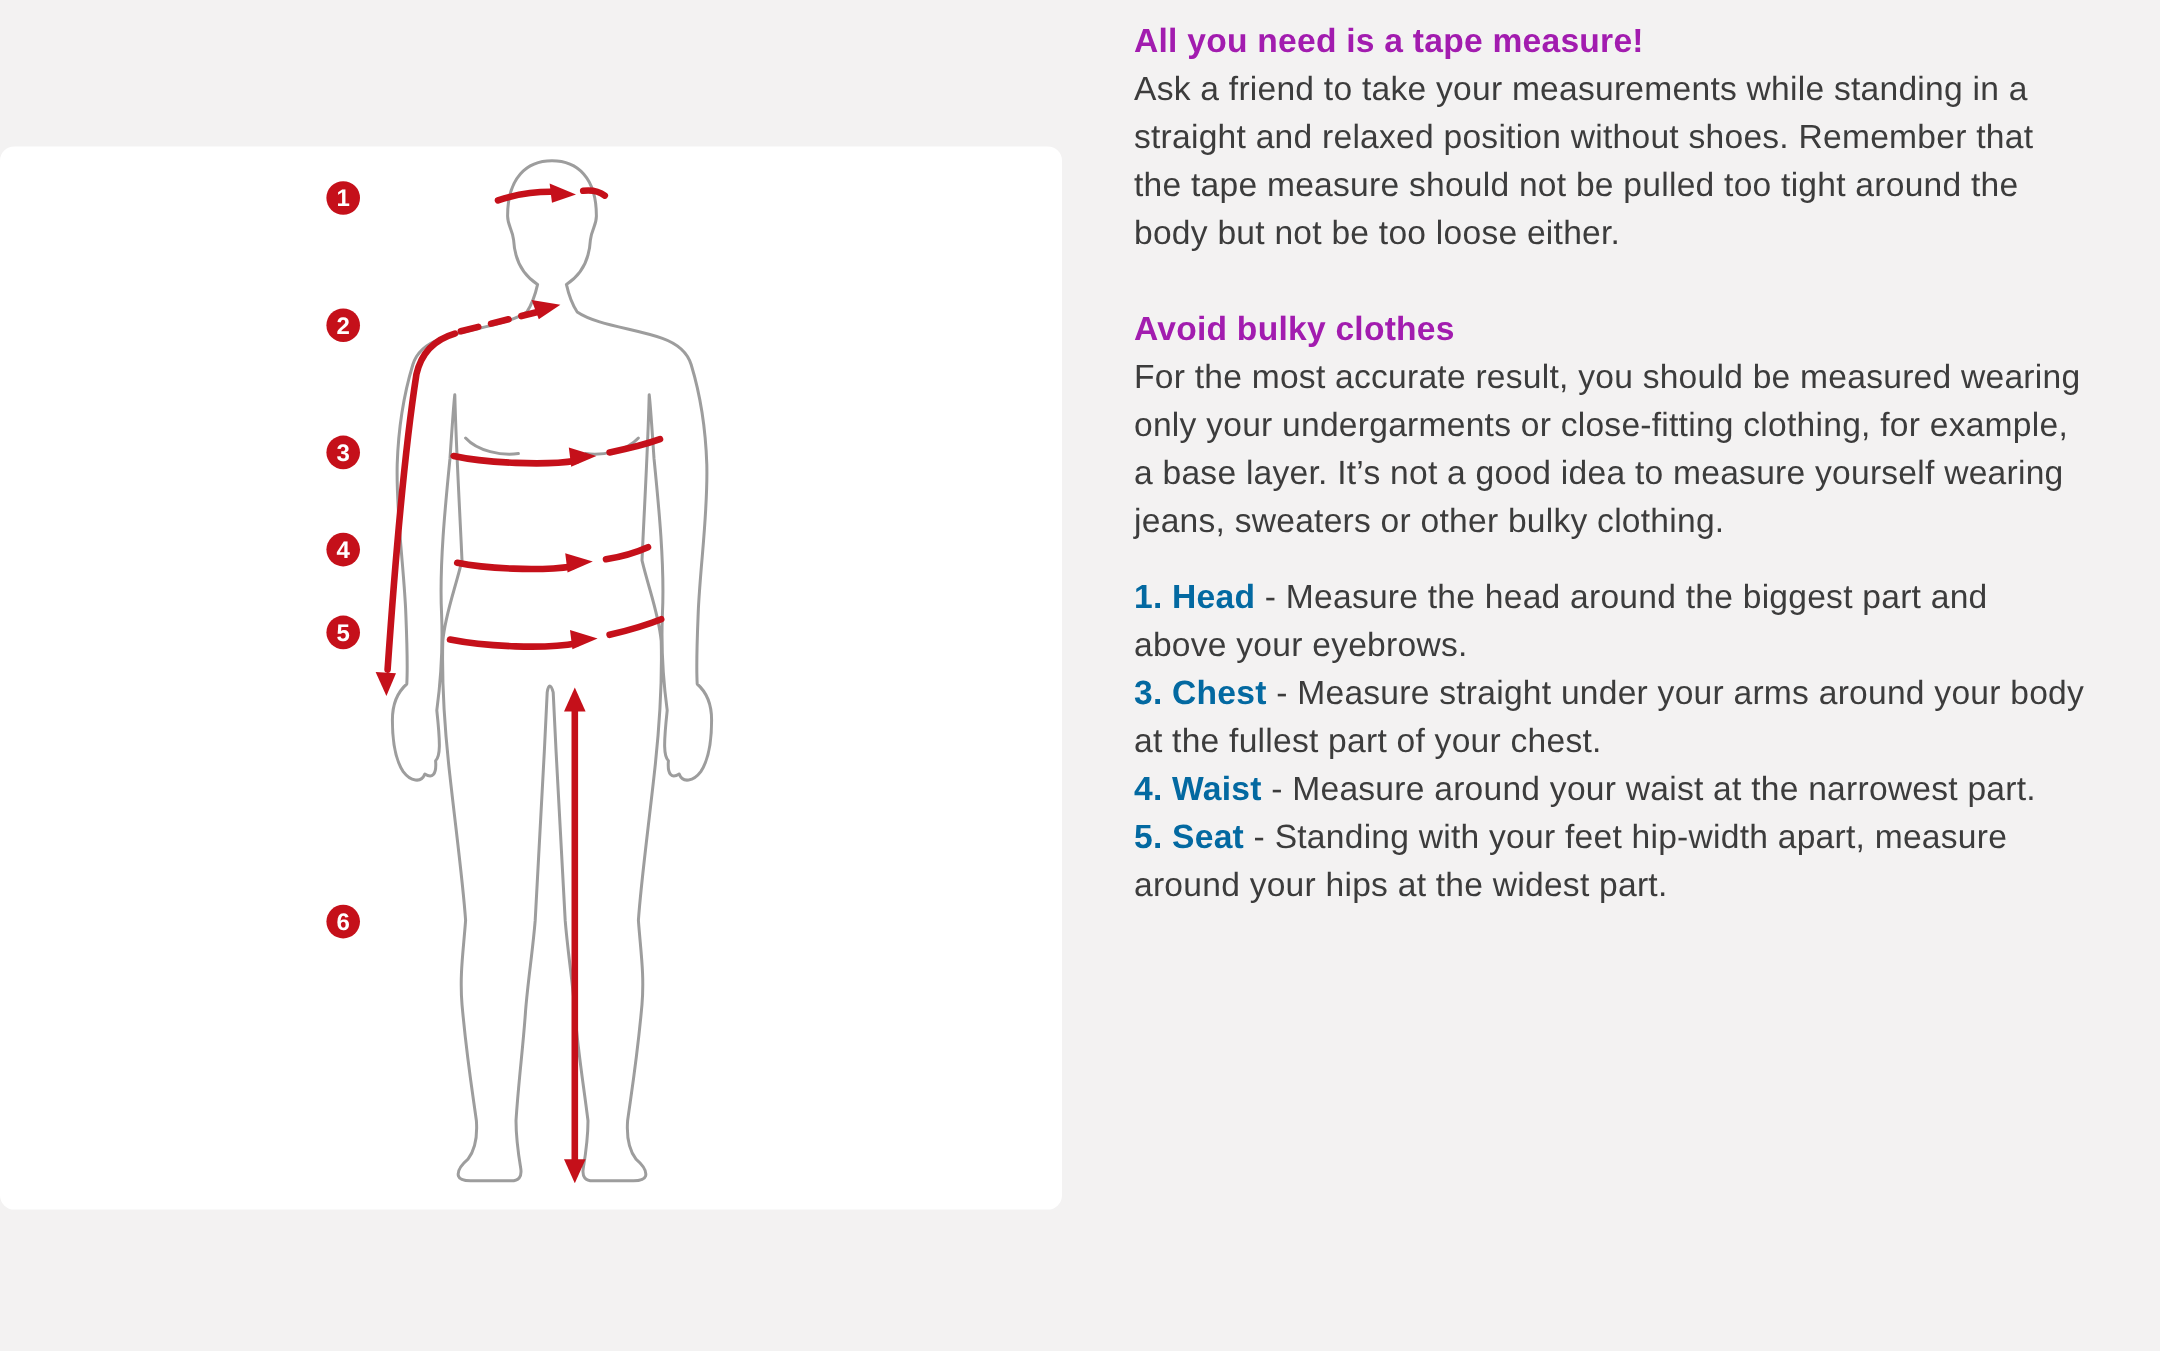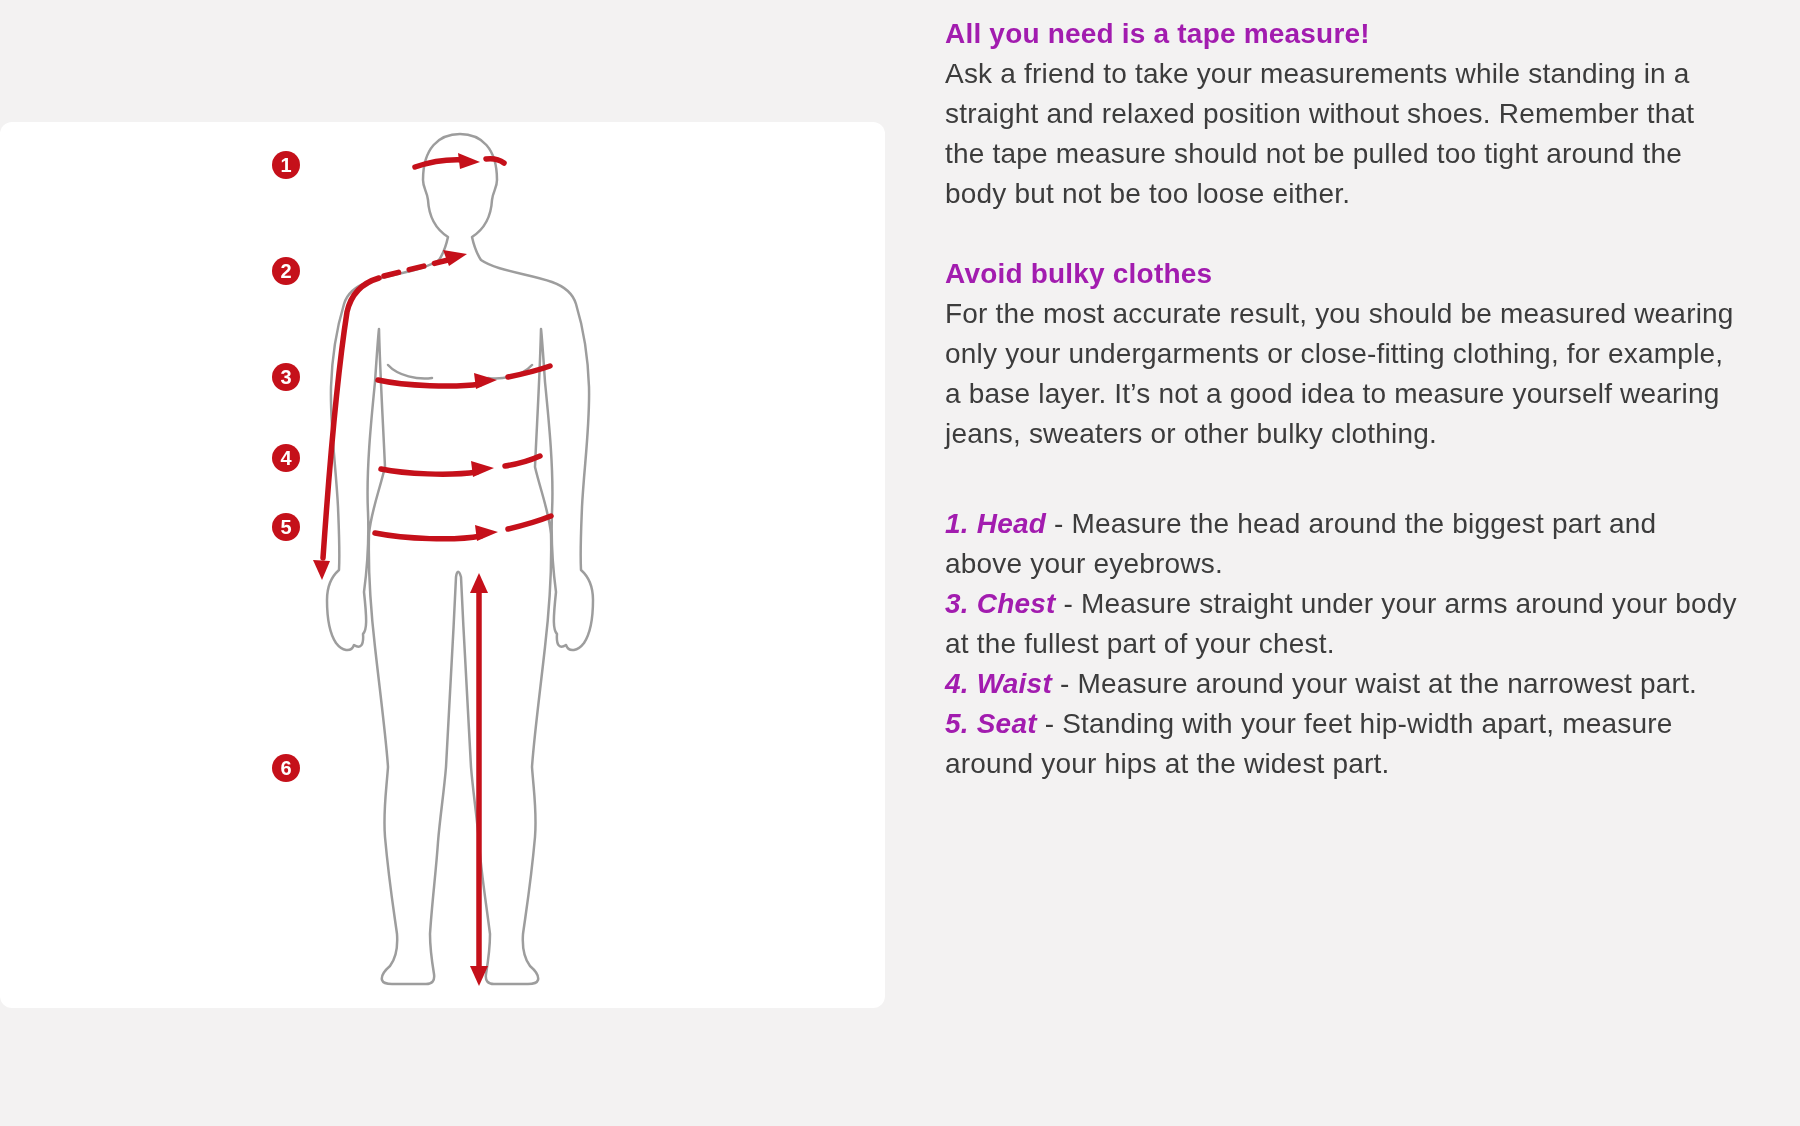--- a/index.html
+++ b/index.html
@@ -12,22 +12,22 @@
   }
   .figure-panel svg { display:block; }
 
   .instructions {
     position:absolute; left:945px; top:14px; width:795px;
     font-size:28px; line-height:40px; letter-spacing:0.2px;
   }
   .instructions h3 { font-size:28px; line-height:40px; font-weight:700; color:#a21caf; }
   .instructions p { margin:0; }
   .section { margin-bottom:40px; }
-  .section.gap-lg { margin-bottom:50px; }
-  .m-item b { font-weight:700; color:#a21caf;font-style:italic; }
+  .section.gap-lg { margin-bottom:24px; }
+  .m-item b { font-weight:700; color:#0369a1; }
 
   .outline { fill:none; stroke:#9d9d9d; stroke-width:2.5; stroke-linecap:round; stroke-linejoin:round; }
   .red-line { fill:none; stroke:#c5101a; stroke-width:5.5; stroke-linecap:round; }
   .red-dash { fill:none; stroke:#c5101a; stroke-width:5.5; stroke-linecap:round; stroke-dasharray:15 11; }
   .red-fill { fill:#c5101a; stroke:none; }
   .marker-circle { fill:#c5101a; }
   .marker-num { fill:#ffffff; font-family:"Liberation Sans", sans-serif; font-size:20px; font-weight:700; text-anchor:middle; }
 </style>
 </head>
 <body>

